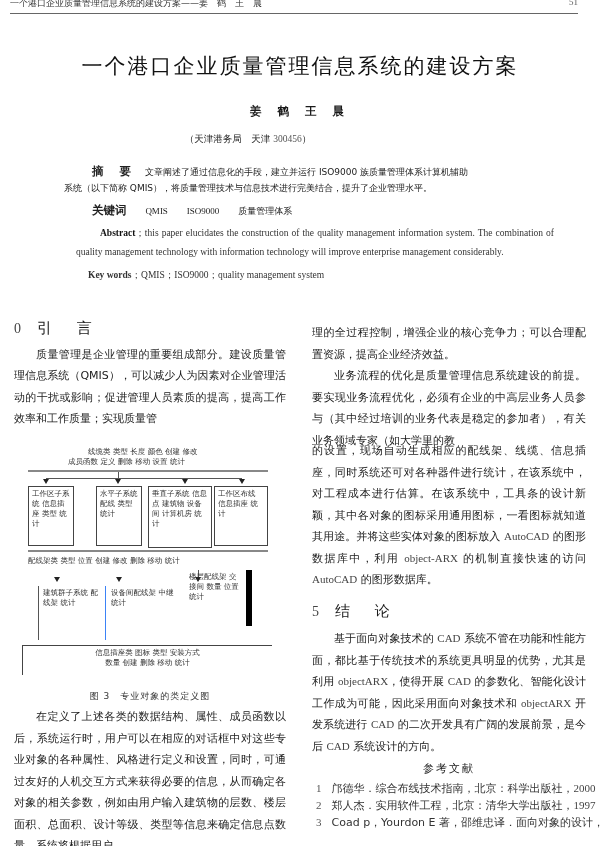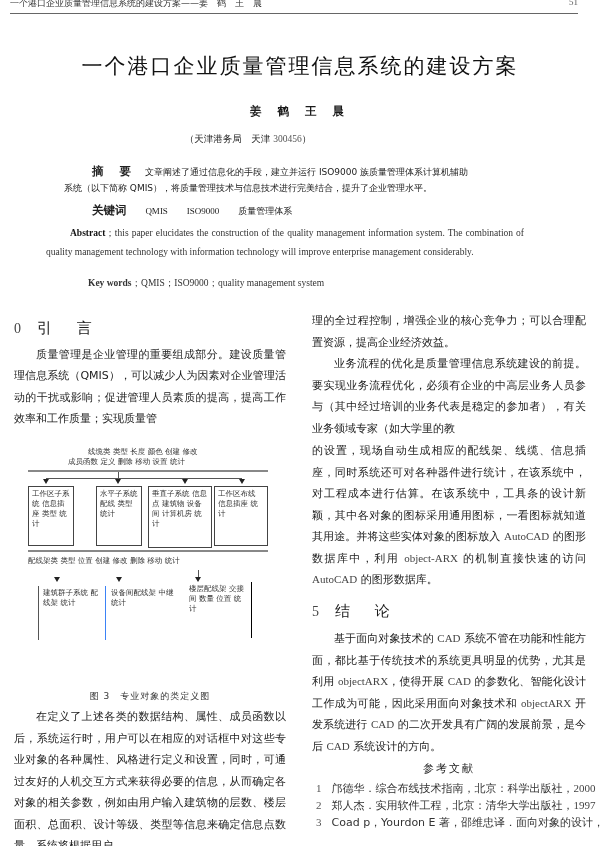--- a/index.html
+++ b/index.html
@@ -13,25 +13,25 @@
   .authors { left:0; width:600px; top:104px; text-align:center; font-size:11.5px; letter-spacing:6px; font-weight:bold; }
   .affil { left:0; width:496px; top:133px; text-align:center; font-size:9.5px; color:#222; }
   .affil .num { font-family:"Liberation Serif", serif; color:#555; }
   .abstract-cn { left:64px; width:490px; top:163px; font-size:9px; line-height:16px; color:#222; }
   .abstract-cn .lbl { font-size:11.5px; font-weight:bold; letter-spacing:6px; margin-right:8px; }
   .abstract-cn .cont { display:block; margin-left:-28px; }
   .keywords-cn { left:92px; top:203px; font-size:9px; color:#222; white-space:nowrap; }
   .keywords-cn .lbl { font-size:11.5px; font-weight:bold; margin-right:16px; }
   .keywords-cn .kw { margin-right:16px; font-family:"Liberation Serif", serif; }
   .keywords-cn .kwc { font-family:"DejaVu Sans", sans-serif; }
-  .abstract-en { left:46px; width:478px; top:224px; font-family:"Liberation Serif", serif;
+  .abstract-en { left:76px; width:478px; top:224px; font-family:"Liberation Serif", serif;
                  font-size:9.5px; line-height:19px; color:#333; text-align:justify; }
   .abstract-en .indent { display:inline-block; width:24px; }
   .abstract-en b { color:#111; }
-  .kw-en { left:88px; top:277px; font-family:"Liberation Serif", serif; font-size:9.5px; color:#333; white-space:nowrap; }
+  .kw-en { left:88px; top:269px; font-family:"Liberation Serif", serif; font-size:9.5px; color:#333; white-space:nowrap; }
   .col { font-size:11px; line-height:21.5px; color:#1a1a1a; text-align:justify; }
   .col-left { left:14px; width:272px; }
   .col-right { left:312px; width:274px; }
   .sec-head { font-size:15px; letter-spacing:10px; }
   .sec-head .n { font-family:"Liberation Serif", serif; font-size:14px; color:#444; letter-spacing:0; margin-right:16px; }
   .p-indent { text-indent:2em; }
   .serif { font-family:"Liberation Serif", serif; color:#444;margin-top:14px; }
   
   .fig { left:28px; top:440px; width:240px; height:240px; font-size:7.5px; color:#333; }
   .fig .hline { position:absolute; height:1px; background:#555; }
@@ -71,21 +71,21 @@
 <div class="abs abstract-en"><span class="indent"></span><b>Abstract</b><span>；this paper elucidates the construction of the quality management information system. The combination of quality management technology with information technology will improve enterprise management considerably.</span></div>
 <div class="abs kw-en"><b>Key words</b><span>；QMIS；ISO9000；quality management system</span></div>
 
 <div class="abs col col-left" style="top:318px;">
   <div class="sec-head" style="margin-bottom:4px;">
     <span class="n">0</span><span>引 言</span>
   </div>
   <div class="p-indent">质量管理是企业管理的重要组成部分。建设质量管理信息系统（QMIS），可以减少人为因素对企业管理活动的干扰或影响；促进管理人员素质的提高，提高工作效率和工作质量；实现质量管</div>
 </div>
 
-<div class="abs col col-right" style="top:310px;">
+<div class="abs col col-right" style="top:322px;">
   <div>理的全过程控制，增强企业的核心竞争力；可以合理配置资源，提高企业经济效益。</div>
   <div class="p-indent">业务流程的优化是质量管理信息系统建设的前提。要实现业务流程优化，必须有企业的中高层业务人员参与（其中经过培训的业务代表是稳定的参加者），有关业务领域专家（如大学里的教</div>
 </div>
 
 <div class="abs fig">
   <div class="lbl-row" style="left:60px; top:7px;">线缆类 类型 长度 颜色 创建 修改</div>
   <div class="lbl-row" style="left:40px; top:17px;">成员函数 定义 删除 移动 设置 统计</div>
   <div class="hline" style="left:0; width:240px; top:30px; background:#888; height:2px;"></div>
   <div class="vline" style="left:90px; top:32px; height:6px;"></div>
   <div class="hline" style="left:18px; width:196px; top:38px;"></div>
@@ -99,21 +99,25 @@
   <div class="box" style="left:186px; top:46px; width:54px; height:60px;">工作区布线 信息插座 统计</div>
   <div class="hline" style="left:0; width:240px; top:110px; background:#888; height:2px;"></div>
   <div class="lbl-row" style="left:0; top:116px;">配线架类 类型 位置 创建 修改 删除 移动 统计</div>
   <div class="arrow" style="left:26px; top:137px;"></div>
   <div class="arrow" style="left:88px; top:137px;"></div>
   <div class="vline" style="left:170px; top:130px; height:8px;"></div>
   <div class="arrow" style="left:167px; top:137px;"></div>
   <div class="vline" style="left:10px; top:146px; height:54px;"></div>
   <div class="box" style="left:12px; top:146px; width:66px; height:54px; border:none; border-right:1px solid #3b82f6;">建筑群子系统 配线架 统计</div>
   <div class="box" style="left:80px; top:146px; width:76px; height:54px; border:none;">设备间配线架 中继 统计</div>
-  <div class="box" style="left:158px; top:142px; width:66px; height:56px; border:none; border-right:1px solid #000000;">楼层配线架 交接间 数量 位置 统计</div>
+  <div class="box" style="left:158px; top:130px; width:66px; height:56px; border:none; border-right:6px solid #000000;">楼层配线架 交接间 数量 位置 统计</div>
+  <div class="box" style="left:-6px; top:205px; width:250px; height:30px; border-right:none; border-bottom:none; text-align:center;">
+    <div>信息插座类 图标 类型 安装方式</div>
+    <div>数量 创建 删除 移动 统计</div>
+  </div>
 </div>
 <div class="abs fig-caption">图 3　专业对象的类定义图</div>
 
 <div class="abs col col-left" style="top:706px;">
   <div class="p-indent">在定义了上述各类的数据结构、属性、成员函数以后，系统运行时，用户可以在相应的对话框中对这些专业对象的各种属性、风格进行定义和设置，同时，可通过友好的人机交互方式来获得必要的信息，从而确定各对象的相关参数，例如由用户输入建筑物的层数、楼层面积、总面积、设计等级、类型等信息来确定信息点数量。系统将根据用户</div>
 </div>
 
 <div class="abs col col-right" style="top:440px;">
   <div><span>的设置，现场自动生成相应的配线架、线缆、信息插座，同时系统还可对各种器件进行统计，在该系统中，对工程成本进行估算。在该系统中，工具条的设计新颖，其中各对象的图标采用通用图标，一看图标就知道其用途。并将这些实体对象的图标放入 </span><span class="serif">AutoCAD</span><span> 的图形数据库中，利用 </span><span class="serif">object-ARX</span><span> 的机制直接快速的访问 </span><span class="serif">AutoCAD</span><span> 的图形数据库。</span></div>
 

